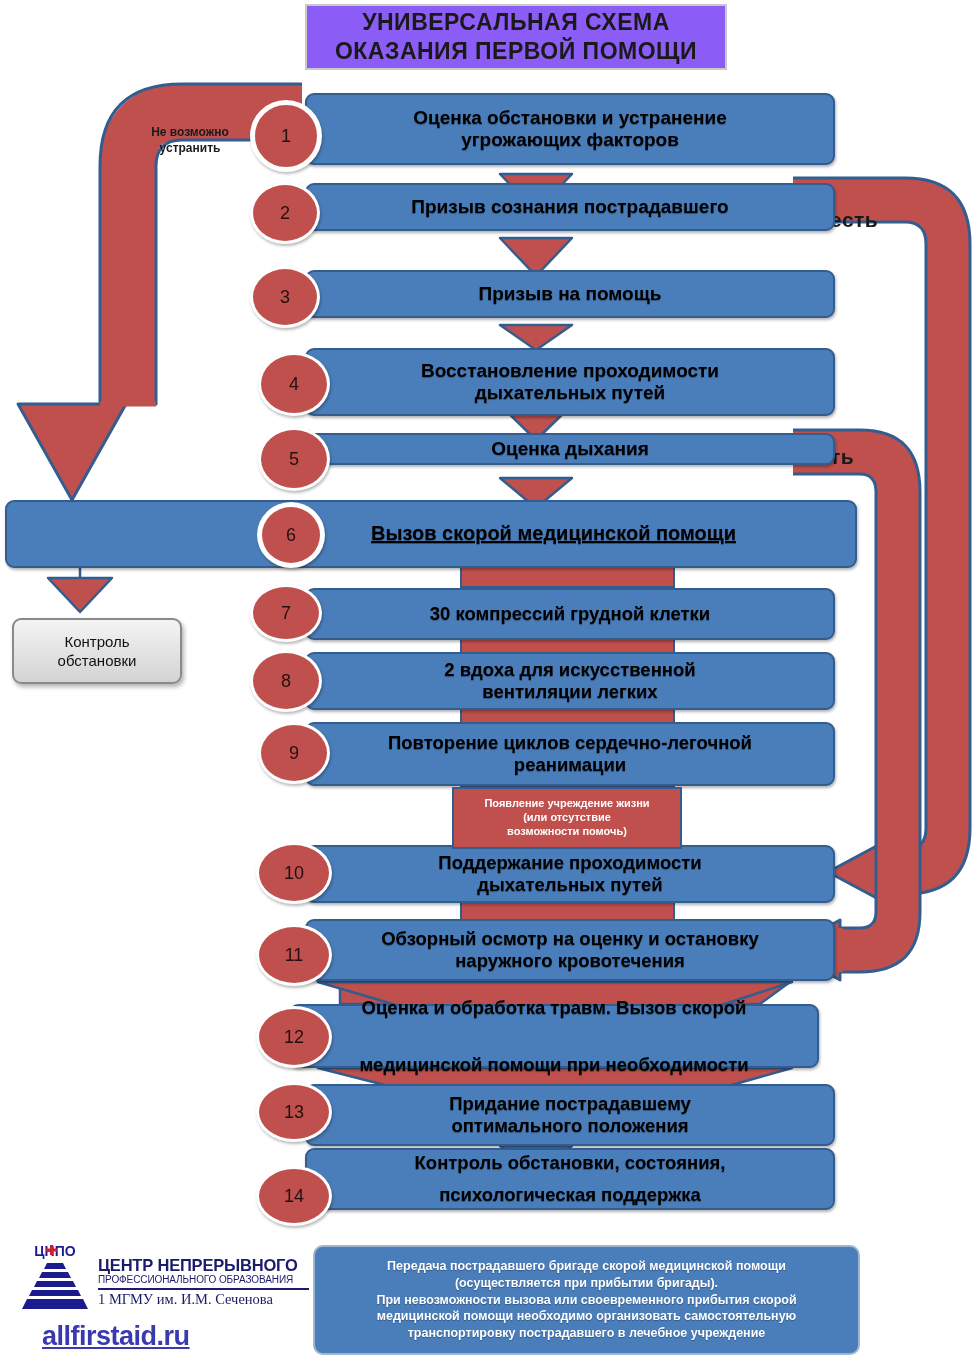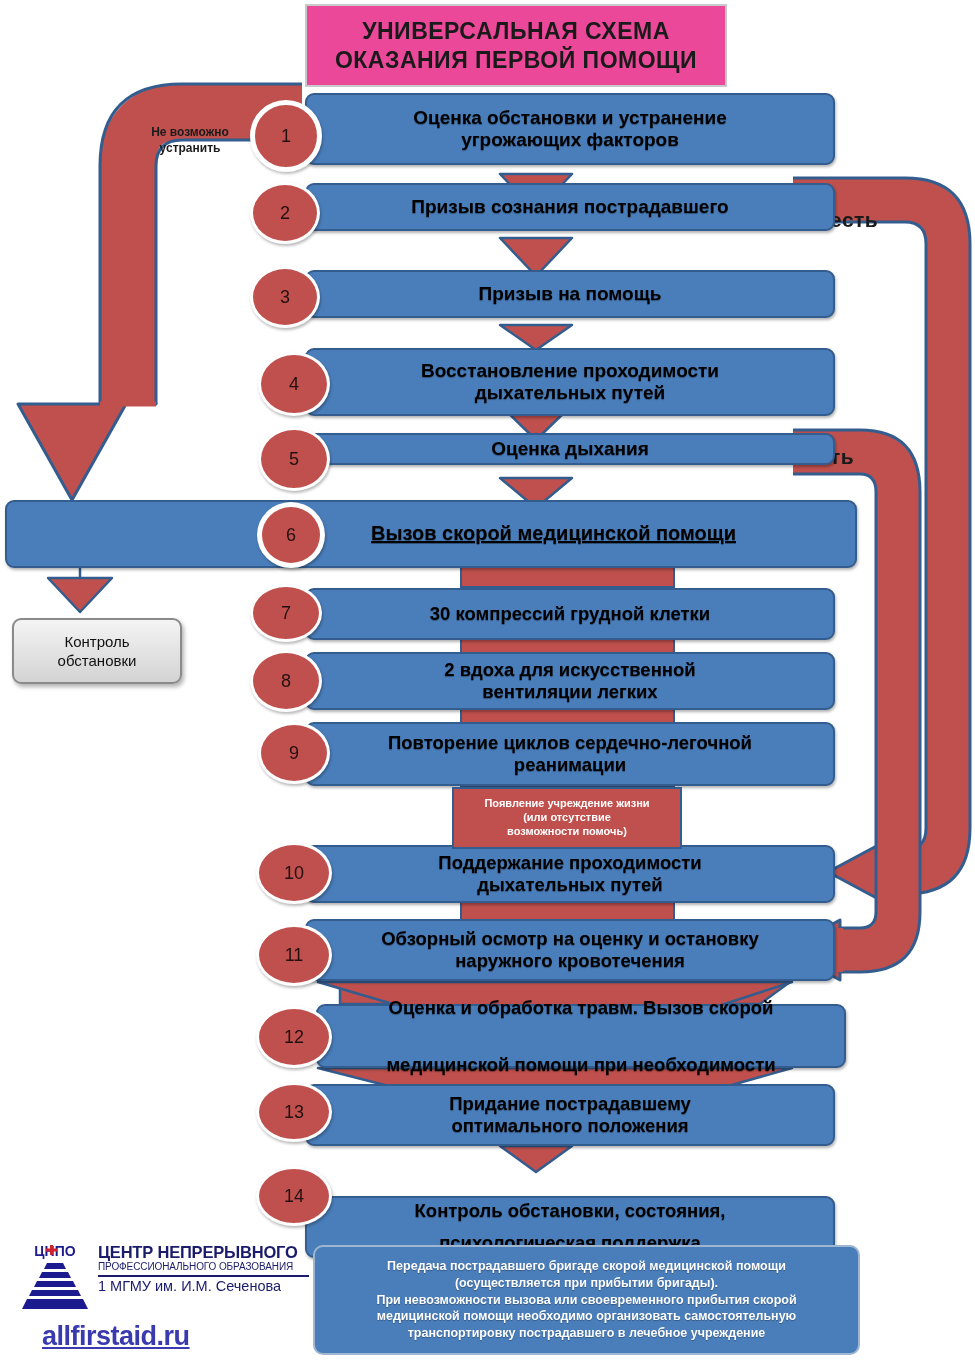--- a/index.html
+++ b/index.html
@@ -17,22 +17,22 @@
     background: #ffffff;
     overflow: hidden;
   }
 
   
   #title-box {
     position: absolute;
     left: 305px;
     top: 4px;
     width: 422px;
-    height: 83px;
-    background: #ec4899;
+    height: 66px;
+    background: #8b5cf6;
     border: 2px solid #c9c9c9;
     box-sizing: border-box;
     display: flex;
     flex-direction: column;
     align-items: center;
     justify-content: center;
   }
   #title-box .tline {
     font-size: 23px;
     font-weight: bold;
@@ -187,21 +187,21 @@
   #logo-mark {
     position: absolute;
     left: 6px;
     top: 0px;
     width: 82px;
     height: 70px;
   }
   #logo-text {
     position: absolute;
     left: 90px;
-    top: 1px;
+    top: 14px;
     width: 215px;
   }
   #logo-text .l1 {
     font-size: 16.5px;
     font-weight: bold;
     color: #1b1b6b;
     letter-spacing: -0.2px;
     line-height: 1.0;
     white-space: nowrap;
   }
@@ -217,20 +217,21 @@
     height: 2px;
     background: #1b1b6b;
     margin: 2px 0 2px 0;
     width: 211px;
   }
   #logo-text .l3 {
     font-size: 14.5px;
     color: #1b1b6b;
     line-height: 1.1;
     white-space: nowrap;
+    font-family: Liberation Serif, serif;
   }
   #site-url {
     position: absolute;
     left: 34px;
     top: 78px;
     font-size: 27px;
     font-weight: bold;
     color: #3a3ab0;
     text-decoration: underline;
     letter-spacing: -0.5px;
@@ -371,31 +372,31 @@
   <div class="bar" style="left:305px; top:845px; width:530px; height:58px; font-size:18.5px;">
     <div class="ln">Поддержание проходимости</div>
     <div class="ln">дыхательных путей</div>
   </div>
 
   <div class="bar" style="left:305px; top:919px; width:530px; height:62px; font-size:18.5px;">
     <div class="ln">Обзорный осмотр на оценку и  остановку</div>
     <div class="ln">наружного кровотечения</div>
   </div>
 
-  <div class="bar" style="left:316px; top:1004px; width:530px; height:64px; font-size:18.5px;gap:35px;">
+  <div class="bar" style="left:289px; top:1004px; width:530px; height:64px; font-size:18.5px;gap:35px;">
     <div class="ln">Оценка  и обработка травм. Вызов скорой</div>
     <div class="ln">медицинской помощи при необходимости</div>
   </div>
 
   <div class="bar" style="left:305px; top:1084px; width:530px; height:62px; font-size:18.5px;">
     <div class="ln">Придание пострадавшему</div>
     <div class="ln">оптимального положения</div>
   </div>
 
-  <div class="bar" style="left:305px; top:1196px; width:530px; height:62px; font-size:18.5px;gap:10px;">
+  <div class="bar" style="left:305px; top:1148px; width:530px; height:62px; font-size:18.5px;gap:10px;">
     <div class="ln">Контроль  обстановки, состояния,</div>
     <div class="ln">психологическая поддержка</div>
   </div>
 
   <div id="lifesigns" style="left:452px; top:787px; width:230px; height:62px;">
     <div class="ln">Появление учреждение жизни</div>
     <div class="ln">(или отсутствие</div>
     <div class="ln">возможности помочь)</div>
   </div>
 

